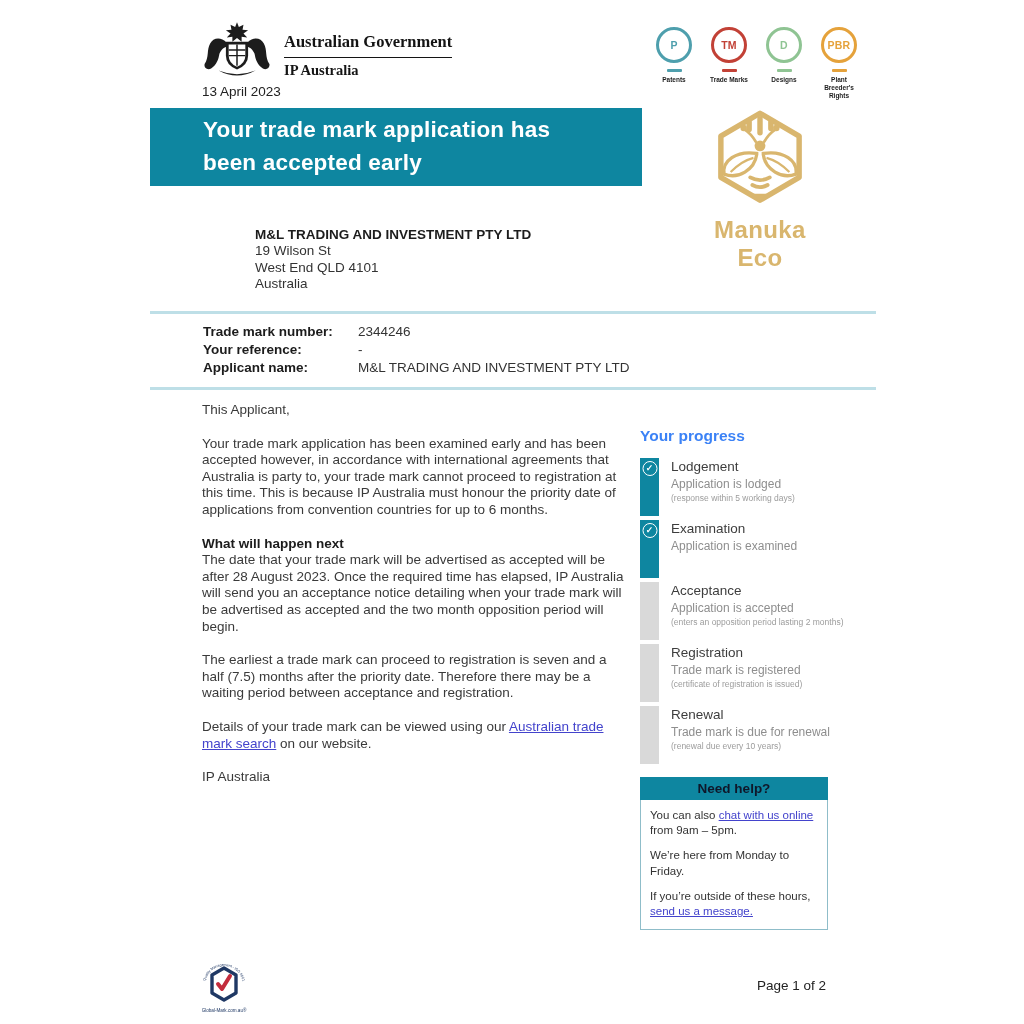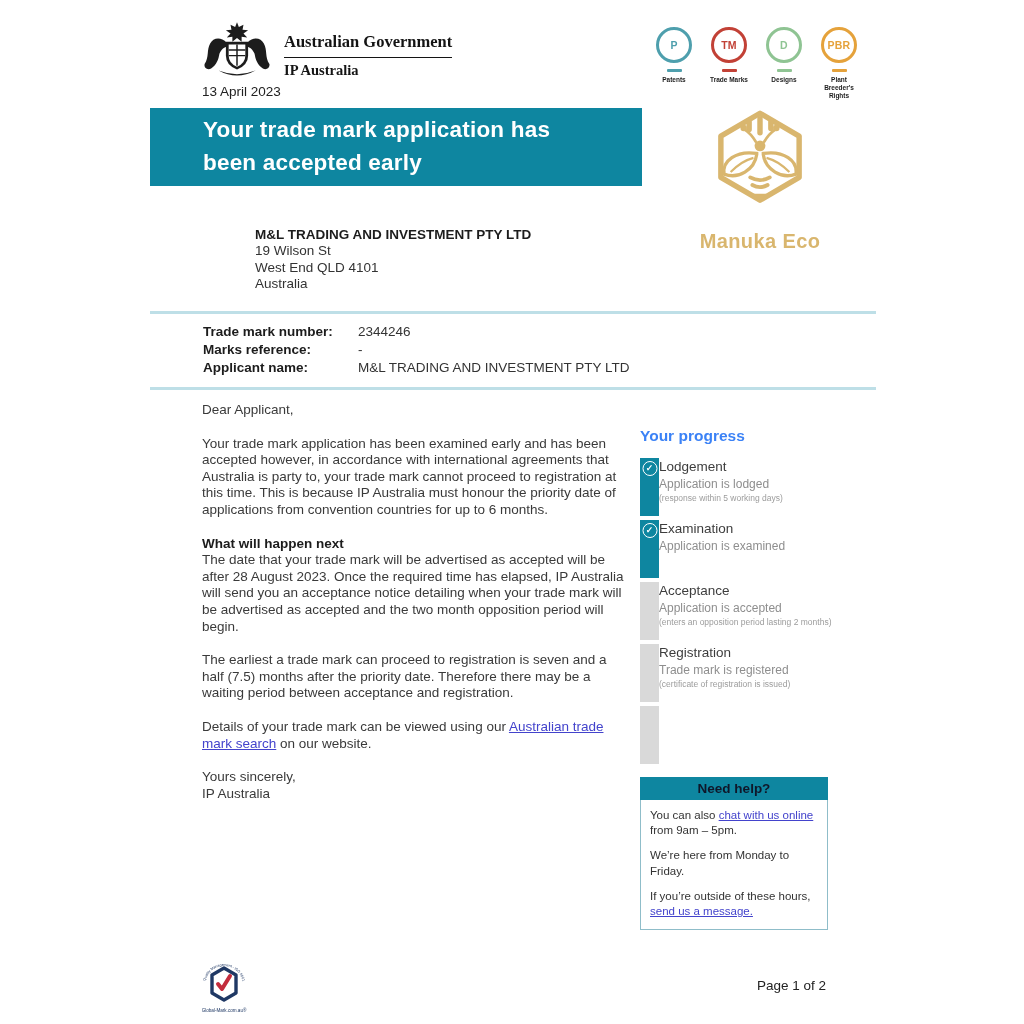--- a/index.html
+++ b/index.html
@@ -19,21 +19,21 @@
       font-weight:bold;font-size:10.5px;display:flex;align-items:center;justify-content:center;margin:0 auto;
       letter-spacing:.2px;}
   .prod .dash{width:15px;height:3px;background:var(--c);margin:6px auto 4px;border-radius:1px;}
   .prod .plabel{font-size:6.5px;font-weight:bold;color:#1d1d1d;line-height:1.25;}
   
   .banner{position:absolute;left:150px;top:108px;width:492px;height:78px;background:var(--teal);
       display:flex;align-items:center;box-sizing:border-box;padding:0 40px 0 53px;}
   .banner h1{margin:0;font-size:22.5px;font-weight:bold;color:#fff;line-height:1.45;letter-spacing:.2px;}
   
   .brand{position:absolute;left:692px;top:110px;width:136px;text-align:center;}
-  .brand-name{font-size:20px;font-weight:bold;color:var(--gold);letter-spacing:.4px;margin-top:16px;}
+  .brand-name{font-size:24px;font-weight:bold;color:var(--gold);letter-spacing:.4px;margin-top:2px;}
   
   .addr{position:absolute;left:255px;top:227px;font-size:13.5px;line-height:16.4px;color:#333;}
   .addr .rname{font-weight:bold;color:#1c1c1c;}
   
   .details{position:absolute;left:150px;top:311px;width:726px;box-sizing:border-box;
       border-top:3px solid var(--rule);border-bottom:3px solid var(--rule);padding:7px 0 9px 53px;}
   .drow{display:flex;margin:3px 0;font-size:13.5px;}
   .dlabel{width:155px;font-weight:bold;color:#1c1c1c;}
   .dvalue{color:#333;}
   
@@ -44,21 +44,21 @@
   a.lnk{color:var(--link);text-decoration:underline;cursor:pointer;}
   
   .progress{position:absolute;left:640px;top:427px;width:238px;}
   .progress h2{margin:0 0 13px;font-size:15.5px;color:#3b82f6;}
   .step{display:flex;height:58px;margin-bottom:4px;}
   .step .bar{width:19px;flex-shrink:0;background:var(--stepgray);position:relative;}
   .step.done .bar{background:var(--teal);}
   .step .check{position:absolute;top:3px;left:50%;transform:translateX(-50%);width:13px;height:13px;
       border-radius:50%;background:var(--teal);border:1.5px solid #fff;color:#fff;font-size:9px;
       line-height:13px;text-align:center;font-weight:bold;}
-  .step .stext{padding-top:1px;}
+  .step .stext{padding-left:12px;padding-top:1px;}
   .stitle{font-size:13.5px;color:#3d3d3d;margin-bottom:3px;}
   .sdesc{font-size:12px;color:#8e8e8e;margin-bottom:2px;}
   .snote{font-size:8.5px;color:#9c9c9c;}
   
   .help{position:absolute;left:640px;top:777px;width:188px;}
   .help-header{background:var(--teal);color:#0f172a;text-align:center;font-weight:bold;font-size:13.5px;padding:4px 0;}
   .help-body{border:1px solid #8fbdc9;border-top:none;padding:8px 9px 10px;font-size:11.5px;line-height:1.32;color:#333;background:#fff;}
   .help-body p{margin:0 0 10px;}
   .help-body p:last-child{margin-bottom:0;}
   
@@ -148,37 +148,36 @@
     <div>West End QLD 4101</div>
     <div>Australia</div>
   </div>
 
   <div class="details">
     <div class="drow">
       <div class="dlabel">Trade mark number:</div>
       <div class="dvalue">2344246</div>
     </div>
     <div class="drow">
-      <div class="dlabel">Marks reference:</div>
+      <div class="dlabel">Your reference:</div>
       <div class="dvalue">-</div>
     </div>
     <div class="drow">
       <div class="dlabel">Applicant name:</div>
       <div class="dvalue">M&amp;L TRADING AND INVESTMENT PTY LTD</div>
     </div>
   </div>
 
   <div class="letter">
-    <p>Dear Applicant,</p>
+    <p>This Applicant,</p>
     <p>Your trade mark application has been examined early and has been accepted however, in accordance with international agreements that Australia is party to, your trade mark cannot proceed to registration at this time. This is because IP Australia must honour the priority date of applications from convention countries for up to 6 months.</p>
     <p class="h2">What will happen next</p>
     <p>The date that your trade mark will be advertised as accepted will be after 28 August 2023. Once the required time has elapsed, IP Australia will send you an acceptance notice detailing when your trade mark will be advertised as accepted and the two month opposition period will begin.</p>
     <p>The earliest a trade mark can proceed to registration is seven and a half (7.5) months after the priority date. Therefore there may be a waiting period between acceptance and registration.</p>
     <p><span>Details of your trade mark can be viewed using our </span><a class="lnk">Australian trade mark search</a><span> on our website.</span></p>
-    <p class="closing">Yours sincerely,</p>
     <p class="closing">IP Australia</p>
   </div>
 
   <div class="progress">
     <h2>Your progress</h2>
 
     <div class="step done">
       <div class="bar">
           <div class="check">✓</div>
         </div>
@@ -213,20 +212,25 @@
       <div class="bar"></div>
       <div class="stext">
         <div class="stitle">Registration</div>
         <div class="sdesc">Trade mark is registered</div>
         <div class="snote">(certificate of registration is issued)</div>
       </div>
     </div>
 
     <div class="step">
       <div class="bar"></div>
+      <div class="stext">
+        <div class="stitle">Renewal</div>
+        <div class="sdesc">Trade mark is due for renewal</div>
+        <div class="snote">(renewal due every 10 years)</div>
+      </div>
     </div>
   </div>
 
   <div class="help">
     <div class="help-header">Need help?</div>
     <div class="help-body">
       <p><span>You can also </span><a class="lnk">chat with us online</a><span> from 9am – 5pm.</span></p>
       <p>We’re here from Monday to Friday.</p>
       <p><span>If you’re outside of these hours, </span><a class="lnk">send us a message.</a></p>
     </div>

